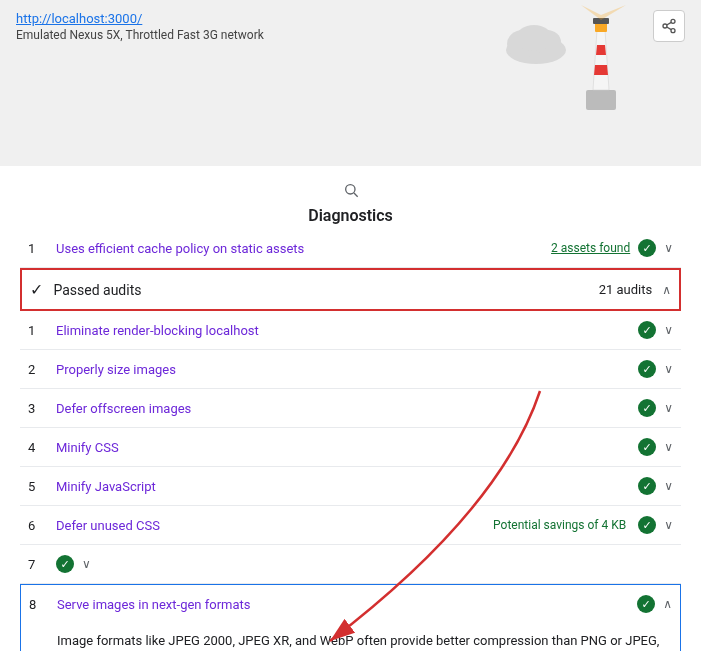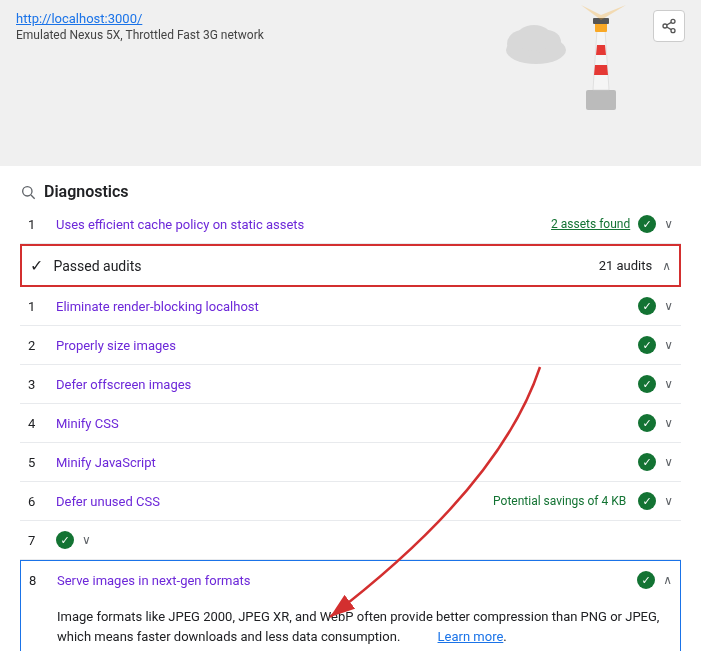--- a/index.html
+++ b/index.html
@@ -68,20 +68,21 @@
       padding: 16px 20px;
       background: #fff;
     }
 
     
     .section-header {
       display: flex;
       align-items: center;
       gap: 8px;
       margin-bottom: 4px;
+      flex-direction: column;
     }
     .section-title {
       font-size: 16px;
       font-weight: 600;
       color: #202124;
     }
     .section-desc {
       font-size: 13px;
       color: #5f6368;
       margin-bottom: 16px;

